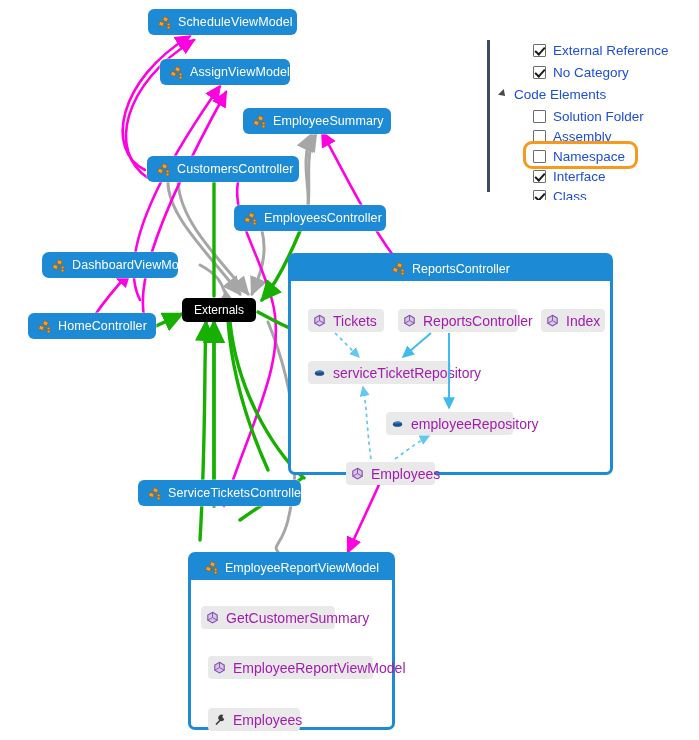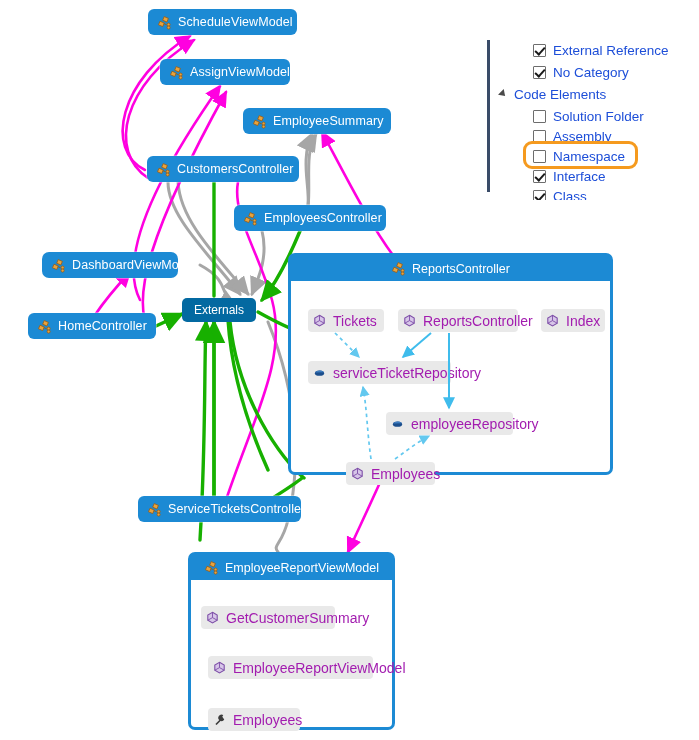--- a/index.html
+++ b/index.html
@@ -28,21 +28,21 @@
     padding: 0 11px 0 9px;
     height: 26px;
     white-space: nowrap;
     box-shadow: 0 0 0 1px rgba(255,255,255,0.35);
   }
   .node .lbl { margin-left: 6px; letter-spacing: .1px; }
 
   
   .ext-node {
     position: absolute;
-    background: #0369a1;
+    background: #000000;
     border-radius: 5px;
     color: #ffffff;
     font-size: 12px;
     display: flex;
     align-items: center;
     justify-content: center;
     height: 24px;
     white-space: nowrap;
     padding: 0 12px;
   }
@@ -283,21 +283,21 @@
             <svg width="15" height="15" viewBox="0 0 15 15">
               <path d="M7.2 1.6 L11.4 3.4 L9.9 7.0 L5.7 5.2 Z" fill="#E8A33D" stroke="#9A5C12" stroke-width=".8"></path>
               <path d="M3.0 6.2 L7.2 8.0 L5.7 11.6 L1.5 9.8 Z" fill="#E8A33D" stroke="#9A5C12" stroke-width=".8"></path>
               <circle cx="11.6" cy="9.6" r="1.5" fill="#E8A33D" stroke="#9A5C12" stroke-width=".8"></circle>
               <circle cx="11.6" cy="12.6" r="1.5" fill="#E8A33D" stroke="#9A5C12" stroke-width=".8"></circle>
               <path d="M9.6 9.9 L7.0 8.6" stroke="#9A5C12" stroke-width=".9"></path>
             </svg>
           </span>
           <span class="lbl">HomeController</span>
         </div>
-        <div class="node" style="left: 138px; top: 496px; width: 163px;">
+        <div class="node" style="left: 138px; top: 480px; width: 163px;">
           <span class="icn">
             <svg width="15" height="15" viewBox="0 0 15 15">
               <path d="M7.2 1.6 L11.4 3.4 L9.9 7.0 L5.7 5.2 Z" fill="#E8A33D" stroke="#9A5C12" stroke-width=".8"></path>
               <path d="M3.0 6.2 L7.2 8.0 L5.7 11.6 L1.5 9.8 Z" fill="#E8A33D" stroke="#9A5C12" stroke-width=".8"></path>
               <circle cx="11.6" cy="9.6" r="1.5" fill="#E8A33D" stroke="#9A5C12" stroke-width=".8"></circle>
               <circle cx="11.6" cy="12.6" r="1.5" fill="#E8A33D" stroke="#9A5C12" stroke-width=".8"></circle>
               <path d="M9.6 9.9 L7.0 8.6" stroke="#9A5C12" stroke-width=".9"></path>
             </svg>
           </span>
           <span class="lbl">ServiceTicketsController</span>

